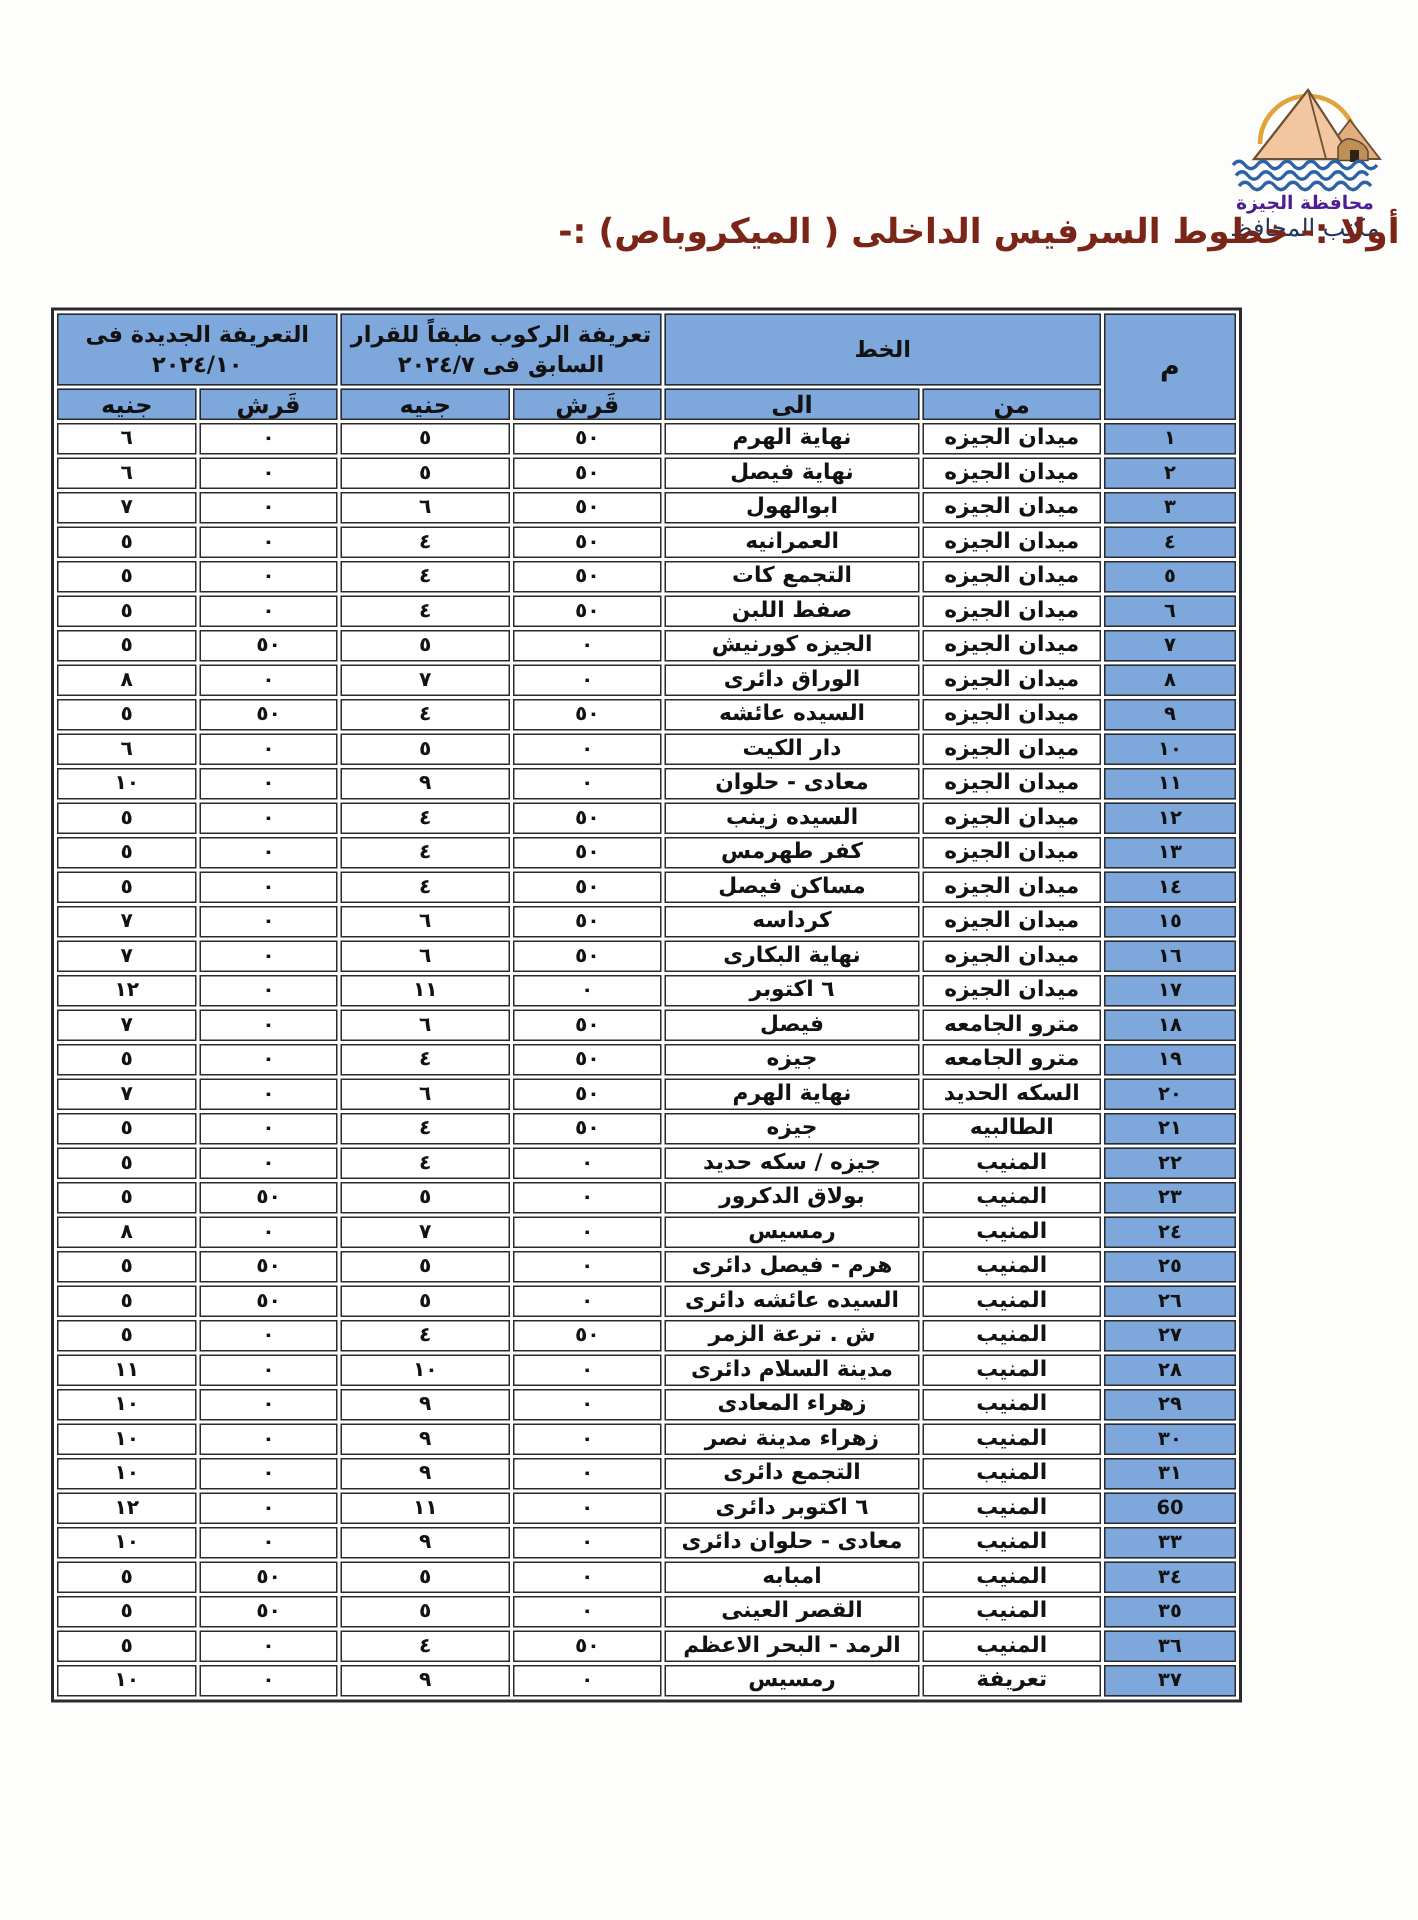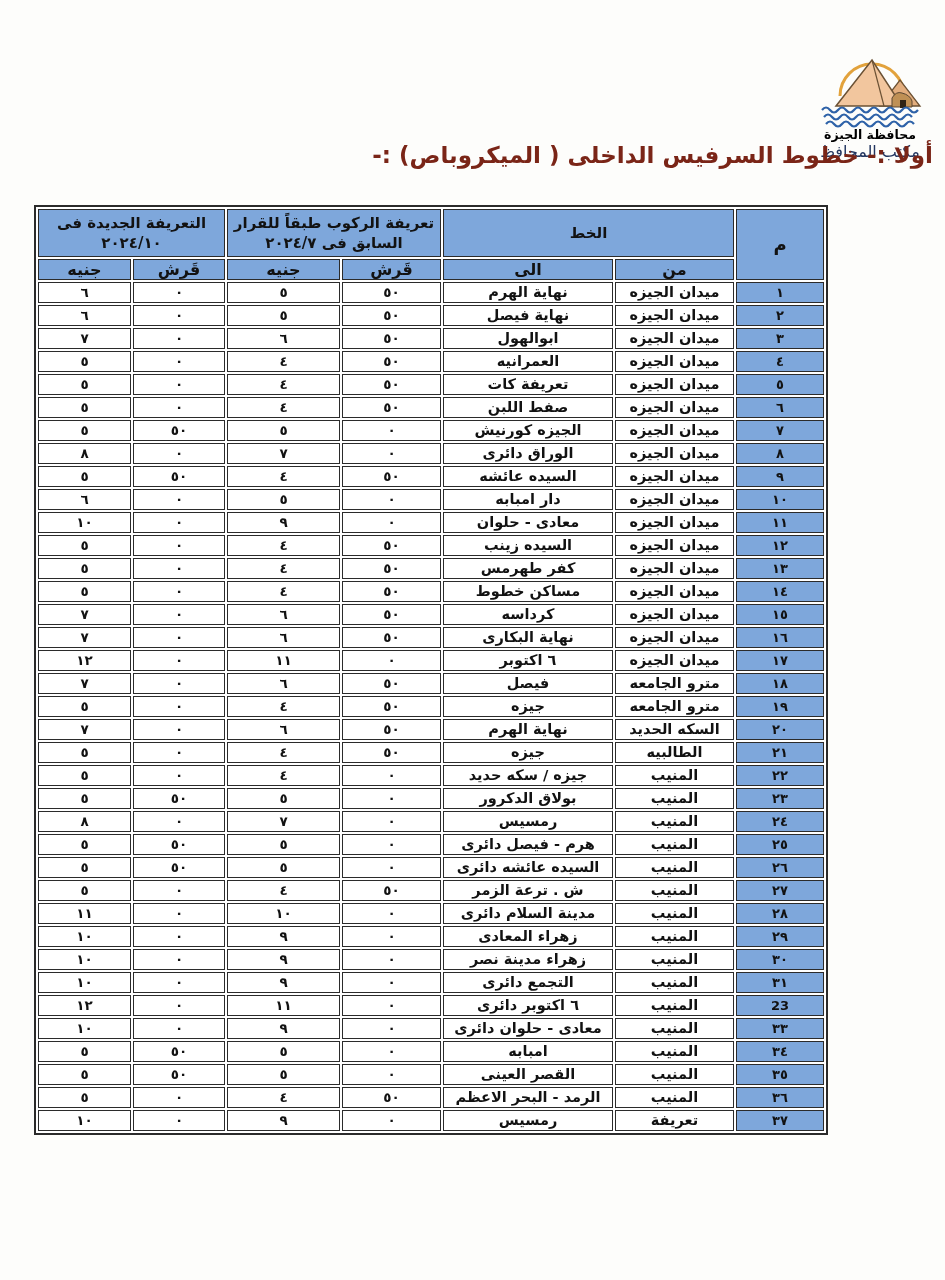--- a/index.html
+++ b/index.html
@@ -17,21 +17,21 @@
   }
   .page{position:absolute;inset:0;}
 
   
   .logo{
     position:absolute;top:34px;left:800px;width:140px;
     text-align:center;direction:rtl;
   }
   .logo svg{display:block;margin:0 auto;}
   .logo-line1{
-    color:#000000;font-weight:bold;font-size:12.5px;line-height:1.15;
+    color:#4c1d95;font-weight:bold;font-size:12.5px;line-height:1.15;
     letter-spacing:-0.5px;
   }
   .logo-line2{
     color:#22355F;font-weight:normal;font-size:16px;line-height:1.2;
   }
 
   
   .title{
     position:absolute;top:142px;right:12px;margin:0;
     direction:rtl;text-align:right;
@@ -166,21 +166,21 @@
         <td class="place">ميدان الجيزه</td>
         <td class="place">العمرانيه</td>
         <td>٥٠</td>
         <td>٤</td>
         <td>٠</td>
         <td>٥</td>
       </tr>
         <tr>
         <td class="serial">٥</td>
         <td class="place">ميدان الجيزه</td>
-        <td class="place">تعريفة كات</td>
+        <td class="place">التجمع كات</td>
         <td>٥٠</td>
         <td>٤</td>
         <td>٠</td>
         <td>٥</td>
       </tr>
         <tr>
         <td class="serial">٦</td>
         <td class="place">ميدان الجيزه</td>
         <td class="place">صفط اللبن</td>
         <td>٥٠</td>
@@ -211,21 +211,21 @@
         <td class="place">ميدان الجيزه</td>
         <td class="place">السيده عائشه</td>
         <td>٥٠</td>
         <td>٤</td>
         <td>٥٠</td>
         <td>٥</td>
       </tr>
         <tr>
         <td class="serial">١٠</td>
         <td class="place">ميدان الجيزه</td>
-        <td class="place">دار امبابه</td>
+        <td class="place">دار الكيت</td>
         <td>٠</td>
         <td>٥</td>
         <td>٠</td>
         <td>٦</td>
       </tr>
         <tr>
         <td class="serial">١١</td>
         <td class="place">ميدان الجيزه</td>
         <td class="place">معادى - حلوان</td>
         <td>٠</td>
@@ -247,21 +247,21 @@
         <td class="place">ميدان الجيزه</td>
         <td class="place">كفر طهرمس</td>
         <td>٥٠</td>
         <td>٤</td>
         <td>٠</td>
         <td>٥</td>
       </tr>
         <tr>
         <td class="serial">١٤</td>
         <td class="place">ميدان الجيزه</td>
-        <td class="place">مساكن خطوط</td>
+        <td class="place">مساكن فيصل</td>
         <td>٥٠</td>
         <td>٤</td>
         <td>٠</td>
         <td>٥</td>
       </tr>
         <tr>
         <td class="serial">١٥</td>
         <td class="place">ميدان الجيزه</td>
         <td class="place">كرداسه</td>
         <td>٥٠</td>
@@ -407,21 +407,21 @@
         <tr>
         <td class="serial">٣١</td>
         <td class="place">المنيب</td>
         <td class="place">التجمع دائرى</td>
         <td>٠</td>
         <td>٩</td>
         <td>٠</td>
         <td>١٠</td>
       </tr>
         <tr>
-        <td class="serial">23</td>
+        <td class="serial">60</td>
         <td class="place">المنيب</td>
         <td class="place">٦ اكتوبر دائرى</td>
         <td>٠</td>
         <td>١١</td>
         <td>٠</td>
         <td>١٢</td>
       </tr>
         <tr>
         <td class="serial">٣٣</td>
         <td class="place">المنيب</td>

